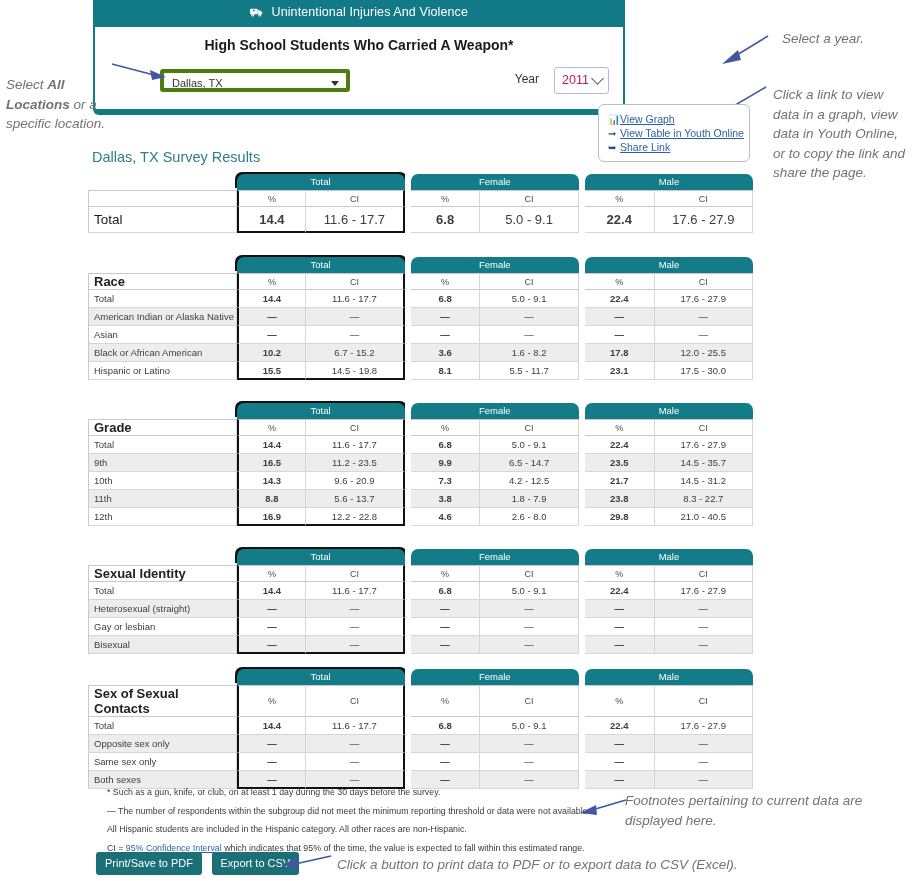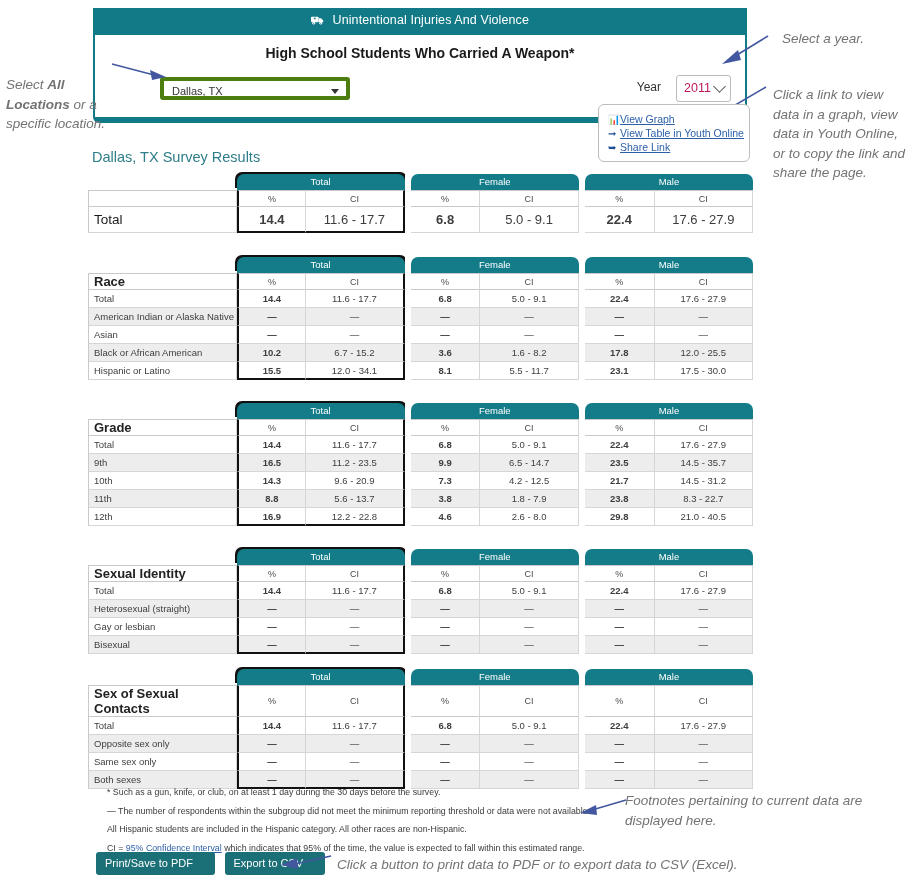--- a/index.html
+++ b/index.html
@@ -25,22 +25,22 @@
     font-family: "Liberation Sans", sans-serif;
     font-style: italic;
   }
   .annot b { font-weight: bold; }
 
   .arrow { position: absolute; }
 
   
   .app-panel {
     position: absolute;
-    left: 93px; top: 8px;
-    width: 654px;
+    left: 93px; top: 0px;
+    width: 532px;
     border: 2px solid #127a87;
     border-top: none;
     border-radius: 0 0 6px 6px;
     background: #fff;
   }
   .app-header {
     background: #127a87;
     color: #ffffff;
     text-align: center;
     font-size: 12.5px;
@@ -250,21 +250,21 @@
   .footnotes p { margin: 0 0 8px 0; }
   .footnotes a { color: #2b5fa8; text-decoration: underline; }
 
   
   .btnrow { position: absolute; left: 96px; top: 852px; }
   .btn {
     display: inline-block;
     background: #1b6f76;
     color: #fff;
     font-size: 11px;
-    padding: 5px 22px 6px 9px;
+    padding: 5px 9px 6px 9px;
     border-radius: 3px;
     border: none;
     margin-right: 5px;
     cursor: pointer;
     font-family: "Liberation Sans", sans-serif;
   }
 </style>
 </head>
 <body>
 
@@ -434,21 +434,21 @@
               <td class="gapcell"></td>
               <td class="bold">3.6</td>
               <td class="">1.6 - 8.2</td>
               <td class="gapcell"></td>
               <td class="bold">17.8</td>
               <td class="">12.0 - 25.5</td>
             </tr>
             <tr class="wht">
               <td class="lbl">Hispanic or Latino</td>
               <td class="bold hl-left hl-bottom">15.5</td>
-              <td class="hl-right hl-bottom">12.0 - 34.1</td>
+              <td class="hl-right hl-bottom">14.5 - 19.8</td>
               <td class="gapcell"></td>
               <td class="bold">8.1</td>
               <td class="">5.5 - 11.7</td>
               <td class="gapcell"></td>
               <td class="bold">23.1</td>
               <td class="">17.5 - 30.0</td>
             </tr>
           </tbody>
         </table>
       </div>

